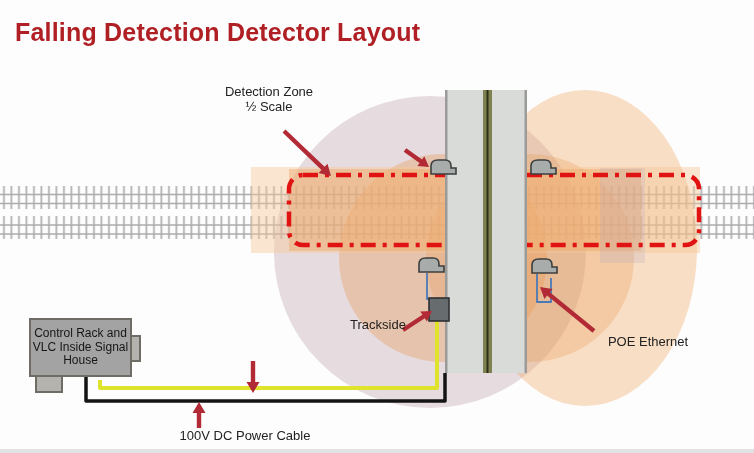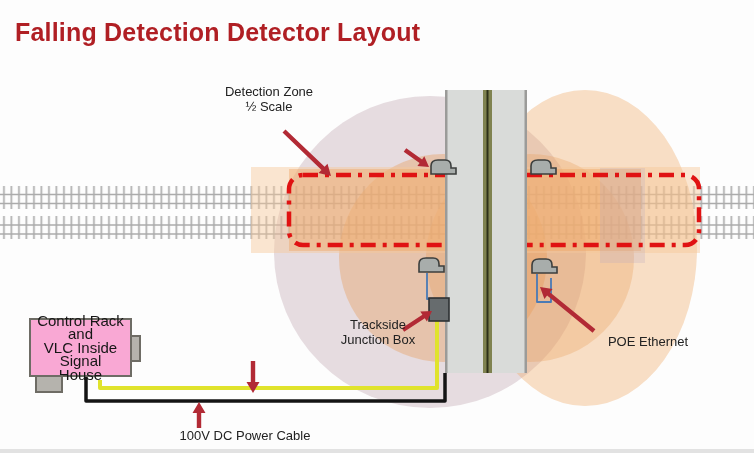--- a/index.html
+++ b/index.html
@@ -13,23 +13,23 @@
     font-size:25px; font-weight:700; color:#b01f24;
     letter-spacing:0.2px;
   }
   svg.diagram { position:absolute; left:0; top:0; }
   .callout {
     position:absolute; text-align:center;
     font-size:13px; line-height:14.5px; color:#222222;
   }
   .control-box {
     position:absolute; left:29px; top:318px; width:103px; height:59px;
-    background:#f9a8d4; border:2px solid #6e6c65; box-sizing:border-box;
+    background:#a3a3a3; border:2px solid #6e6c65; box-sizing:border-box;
     display:flex; align-items:center; justify-content:center;
-    text-align:center; font-size:15px; line-height:13.5px; color:#161616;
+    text-align:center; font-size:12px; line-height:13.5px; color:#161616;
   }
   .control-box-tab {
     position:absolute; left:130px; top:335px; width:11px; height:27px;
     background:#b5b3ad; border:2px solid #6e6c65; box-sizing:border-box;
   }
   .control-box-foot {
     position:absolute; left:35px; top:375px; width:28px; height:18px;
     background:#b5b3ad; border:2px solid #6e6c65; box-sizing:border-box;
   }
   .bottom-strip {
@@ -113,21 +113,20 @@
   <div class="title">Falling Detection Detector Layout</div>
 
   <div class="callout" style="left:209px; top:85px; width:120px;">
     <div>Detection Zone</div>
     <div>½ Scale</div>
   </div>
 
 
   <div class="callout" style="left:318px; top:318px; width:120px;">
     <div>Trackside</div>
-    <div>Junction Box</div>
   </div>
 
   <div class="callout" style="left:588px; top:335px; width:120px;">
     <div>POE Ethernet</div>
   </div>
 
 
   <div class="callout" style="left:155px; top:429px; width:180px;">
     <div>100V DC Power Cable</div>
   </div>

